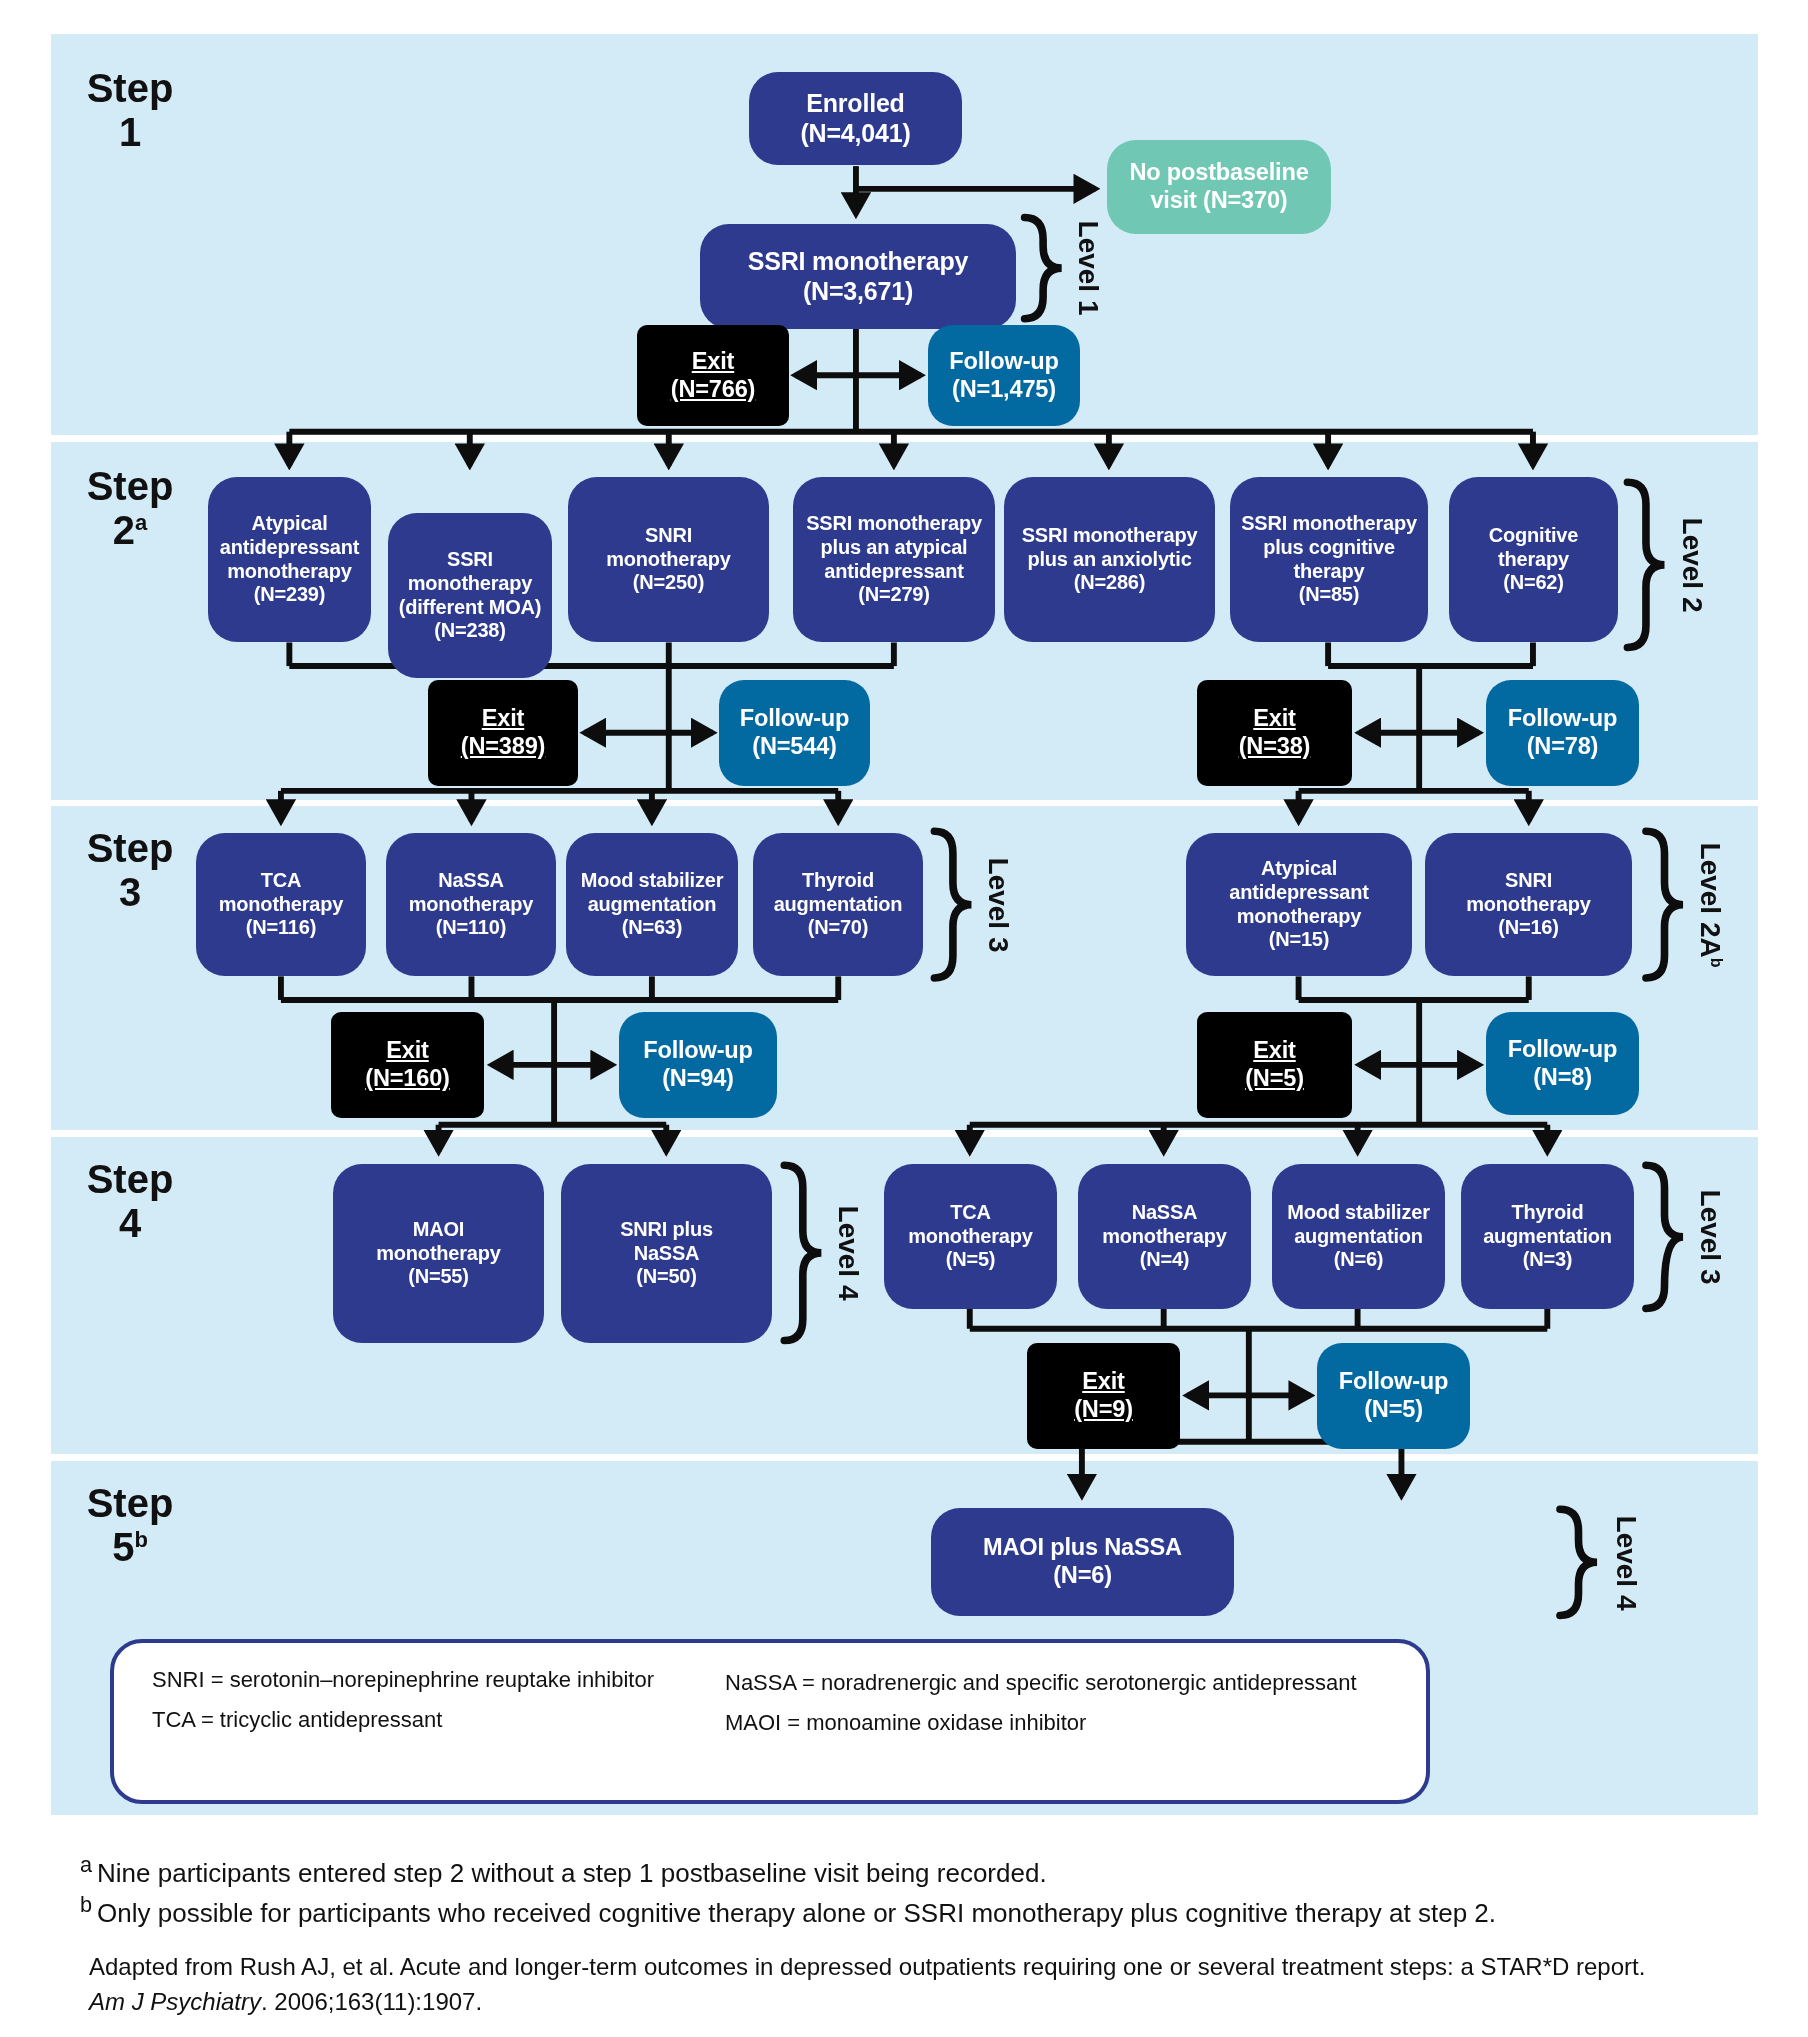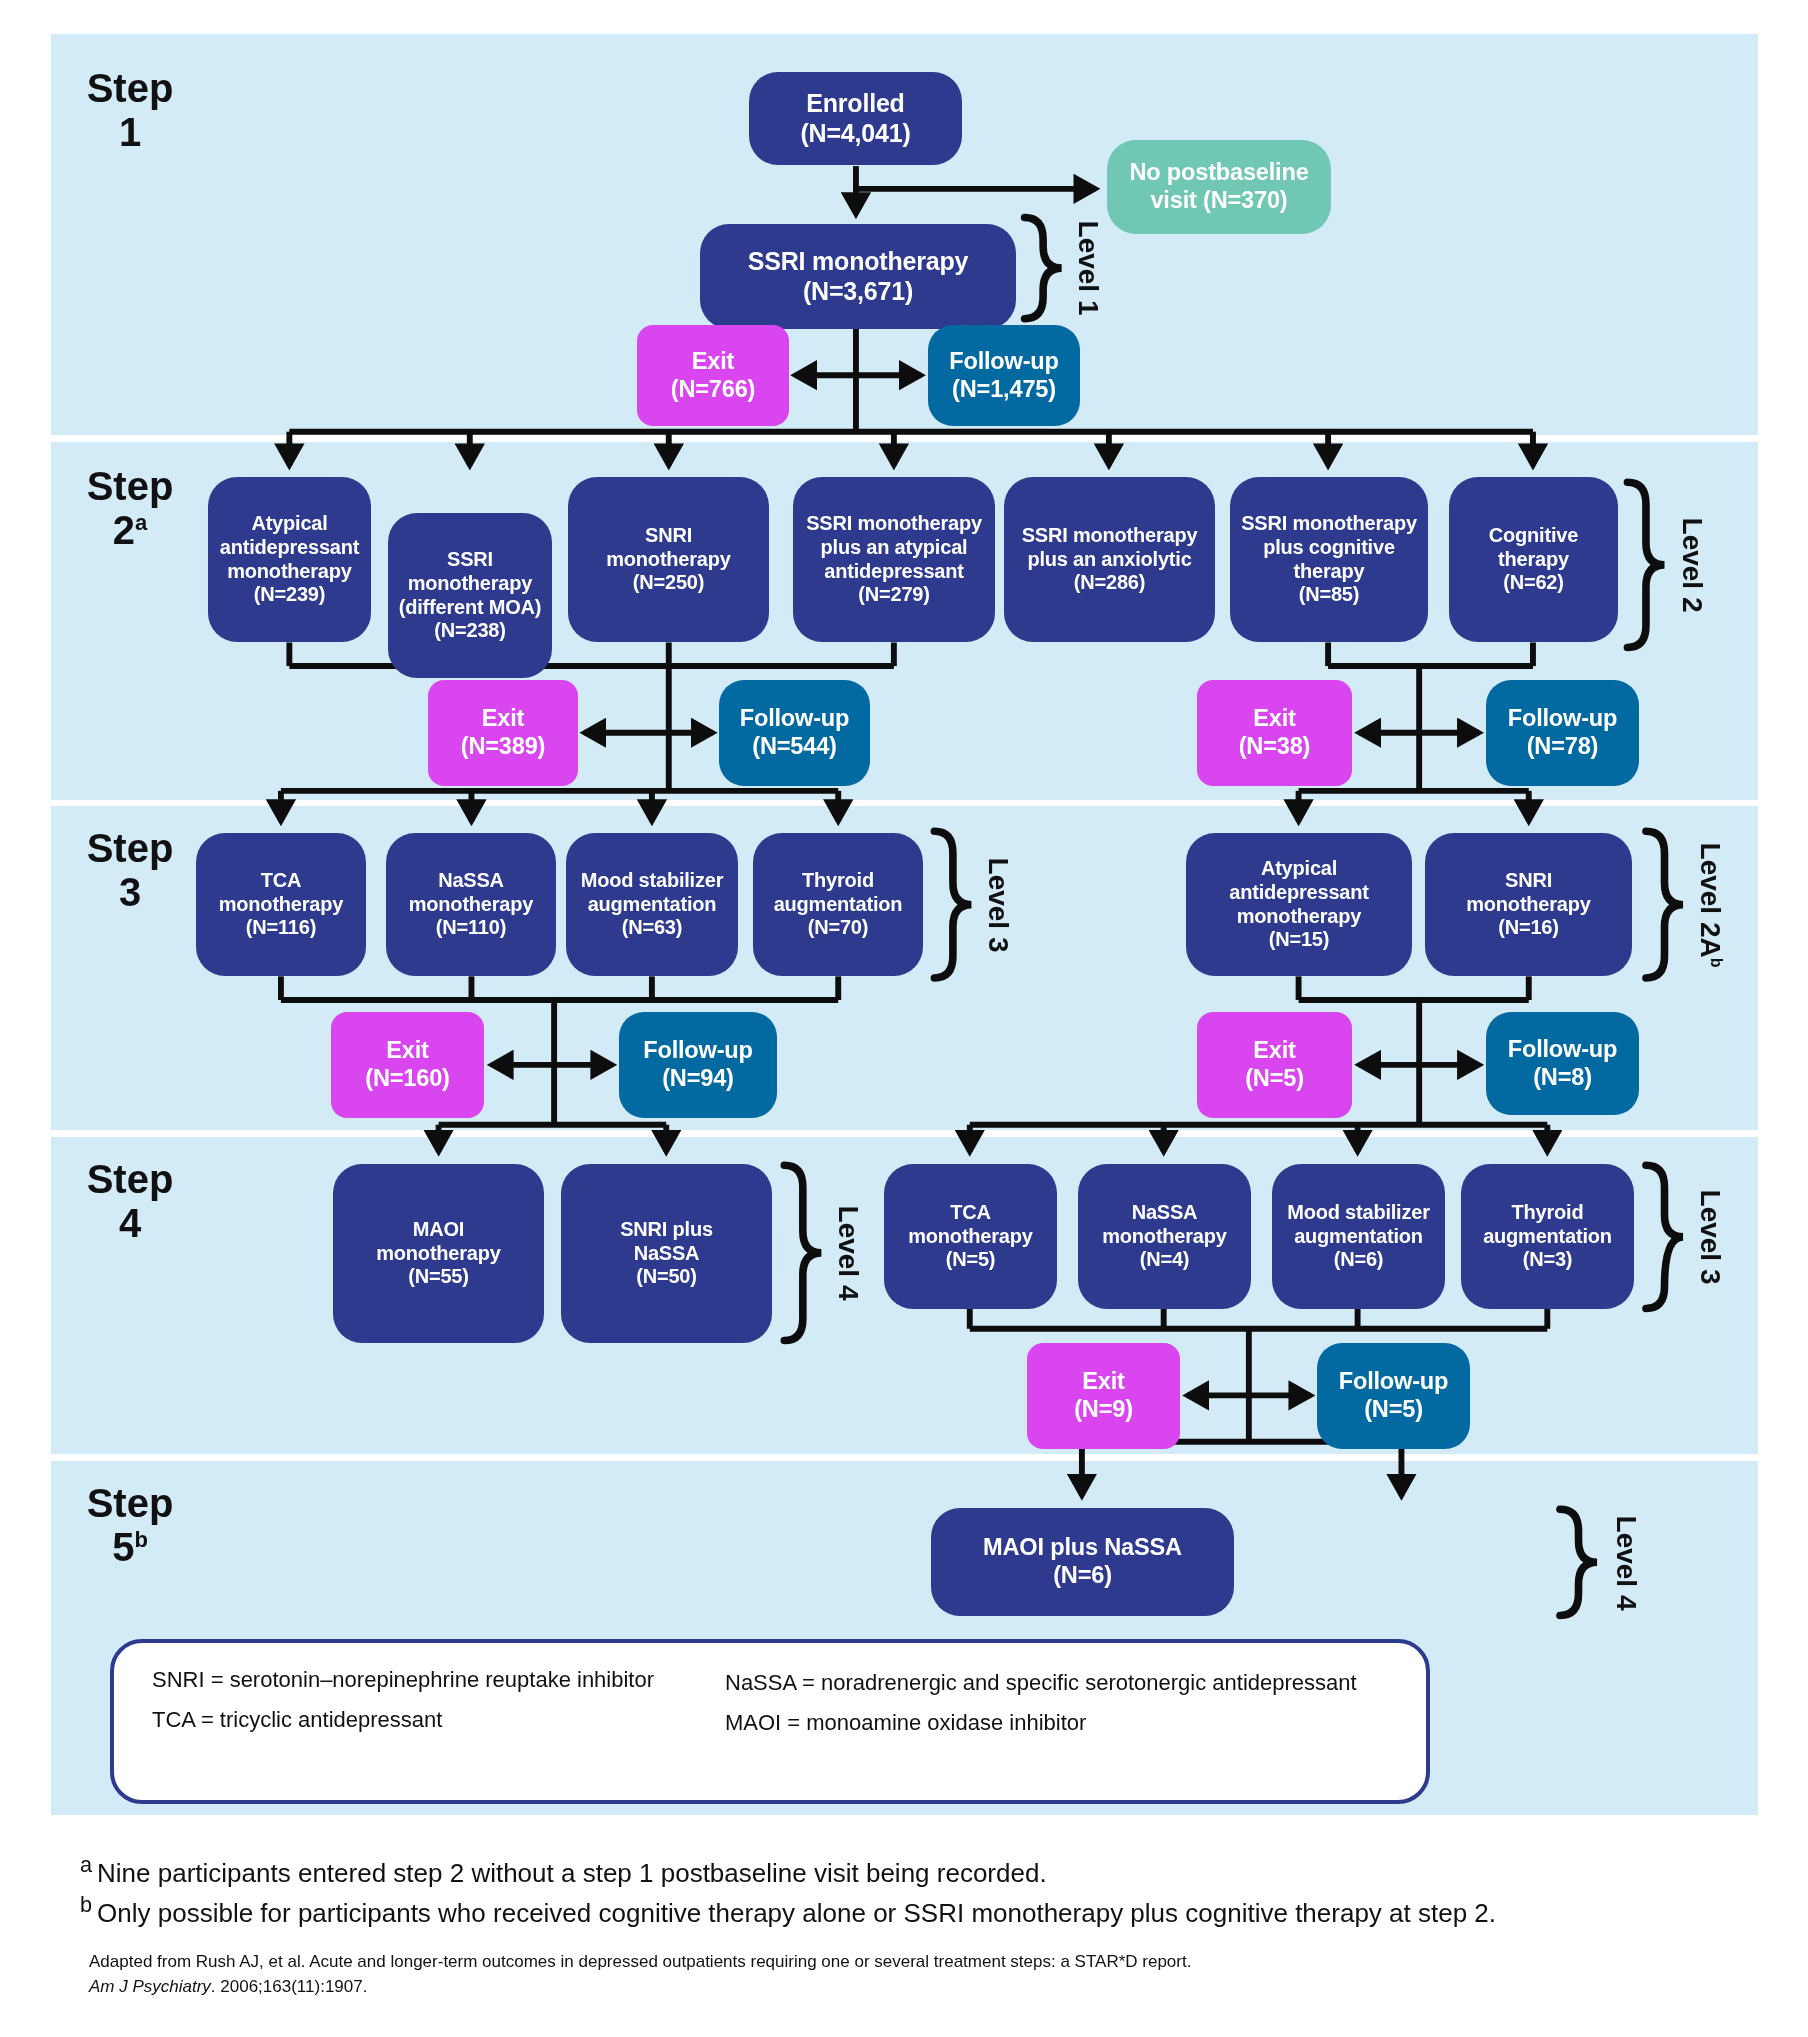--- a/index.html
+++ b/index.html
@@ -5,39 +5,39 @@
   html,body{margin:0;padding:0;background:#ffffff;}
   #page{position:relative;width:1808px;height:2037px;background:#ffffff;
         font-family:"Liberation Sans", sans-serif;overflow:hidden;}
   .band{position:absolute;left:51px;width:1707px;background:#d3eaf7;}
   #svg-lines{position:absolute;left:0;top:0;pointer-events:none;}
   .node{position:absolute;display:flex;align-items:center;justify-content:center;
         text-align:center;color:#ffffff;font-weight:bold;white-space:pre-line;
         border-radius:29px;line-height:1.18;letter-spacing:-0.2px;}
   .navy{background:#2d3a8e;}
   .teal{background:#70c7b3;}
-  .magenta{background:#d946ef;border-radius:16px;}
+  .magenta{background:#000000;border-radius:10px;text-decoration:underline;}
   .blue{background:#0369a1;border-radius:25px;}
   .small{font-size:20px;}
   .mid{font-size:23.6px;}
   .big{font-size:25px;}
   .step-label{position:absolute;width:126px;text-align:center;color:#111111;
         font-weight:bold;font-size:40px;line-height:1.1;}
   .step-label sup{font-size:22px;}
   .level-label{position:absolute;transform:translate(-50%,-50%) rotate(90deg);
         white-space:nowrap;color:#111111;font-weight:bold;font-size:28px;}
   .level-label sup{font-size:16px;}
   .brace{stroke:#0d0d0d;stroke-width:9;fill:none;stroke-linecap:round;}
   .conn{stroke:#0d0d0d;stroke-width:7;fill:none;}
   #legend{position:absolute;left:110px;top:1639px;width:1320px;height:165px;
         background:#ffffff;border:4.2px solid #2d3a8e;border-radius:32px;box-sizing:border-box;}
   .legend-col{position:absolute;font-size:22px;color:#111111;line-height:40px;white-space:nowrap;}
   .footnote{position:absolute;left:80px;font-size:26px;color:#111111;white-space:nowrap;}
   .footnote .fn-text{margin-left:5px;}
-  .citation{position:absolute;left:89px;font-size:17px;color:#111111;line-height:1.45;}
+  .citation{position:absolute;left:89px;font-size:24px;color:#111111;line-height:1.45;}
 </style>
 </head>
 <body>
 
 <div id="page">
 
   <div class="band" style="top:34px;height:401px;"></div>
   <div class="band" style="top:442px;height:358px;"></div>
   <div class="band" style="top:806px;height:324px;"></div>
   <div class="band" style="top:1137px;height:317px;"></div>

